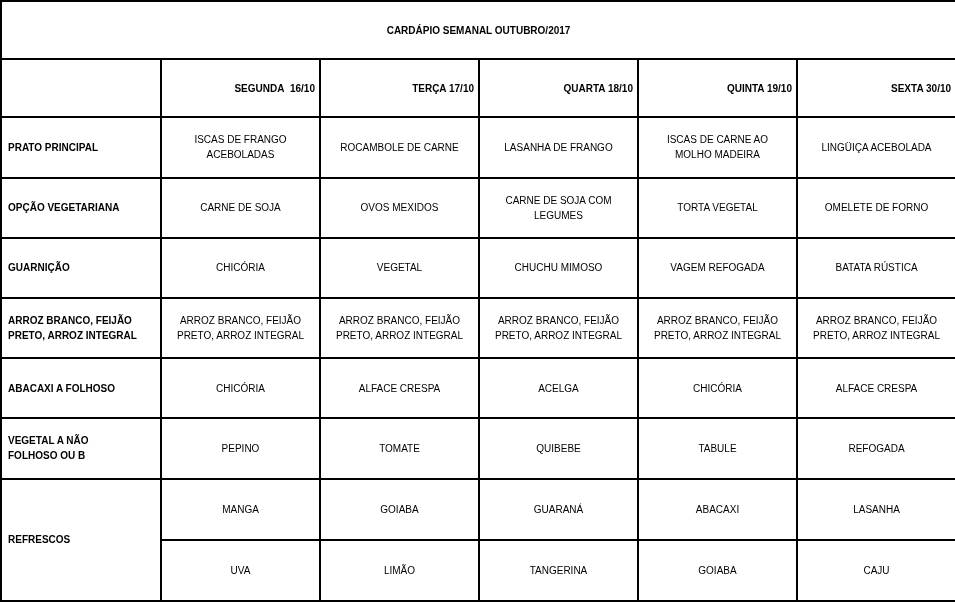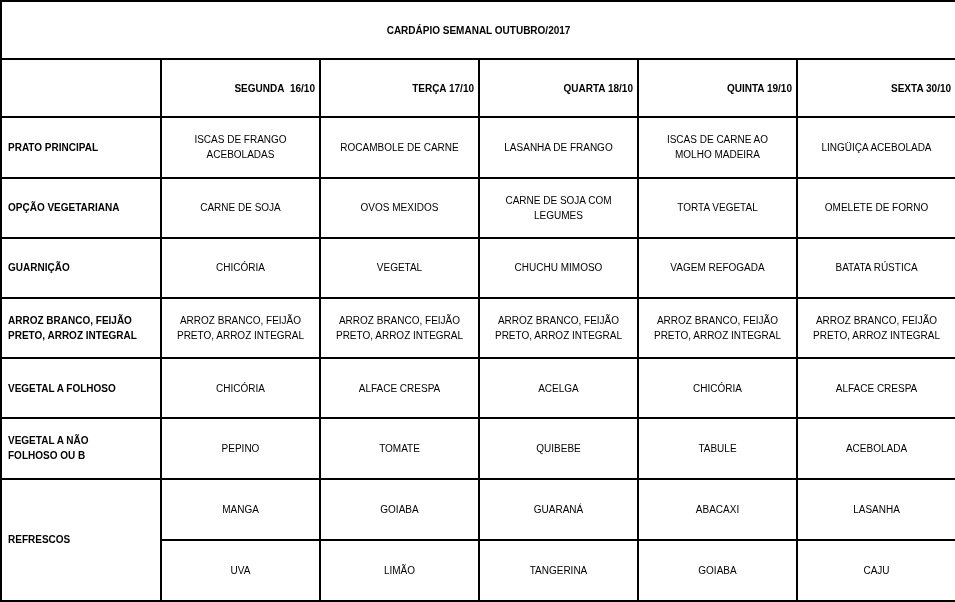--- a/index.html
+++ b/index.html
@@ -122,36 +122,36 @@
 PRETO, ARROZ INTEGRAL</td>
     <td class="cell">ARROZ BRANCO, FEIJÃO
 PRETO, ARROZ INTEGRAL</td>
     <td class="cell">ARROZ BRANCO, FEIJÃO
 PRETO, ARROZ INTEGRAL</td>
     <td class="cell">ARROZ BRANCO, FEIJÃO
 PRETO, ARROZ INTEGRAL</td>
   </tr>
 
   <tr class="data-row">
-    <th class="row-label">VEGETAL A FOLHOSO</th>
+    <th class="row-label">ABACAXI A FOLHOSO</th>
     <td class="cell">CHICÓRIA</td>
     <td class="cell">ALFACE CRESPA</td>
     <td class="cell">ACELGA</td>
     <td class="cell">CHICÓRIA</td>
     <td class="cell">ALFACE CRESPA</td>
   </tr>
 
   <tr class="data-row">
     <th class="row-label">VEGETAL A NÃO
 FOLHOSO OU B</th>
     <td class="cell">PEPINO</td>
     <td class="cell">TOMATE</td>
     <td class="cell">QUIBEBE</td>
     <td class="cell">TABULE</td>
-    <td class="cell">ACEBOLADA</td>
+    <td class="cell">REFOGADA</td>
   </tr>
 
   <tr class="refresco-row">
     <th class="row-label" rowspan="2">REFRESCOS</th>
     <td class="cell">MANGA</td>
     <td class="cell">GOIABA</td>
     <td class="cell">GUARANÁ</td>
     <td class="cell">ABACAXI</td>
     <td class="cell">LASANHA</td>
   </tr>

